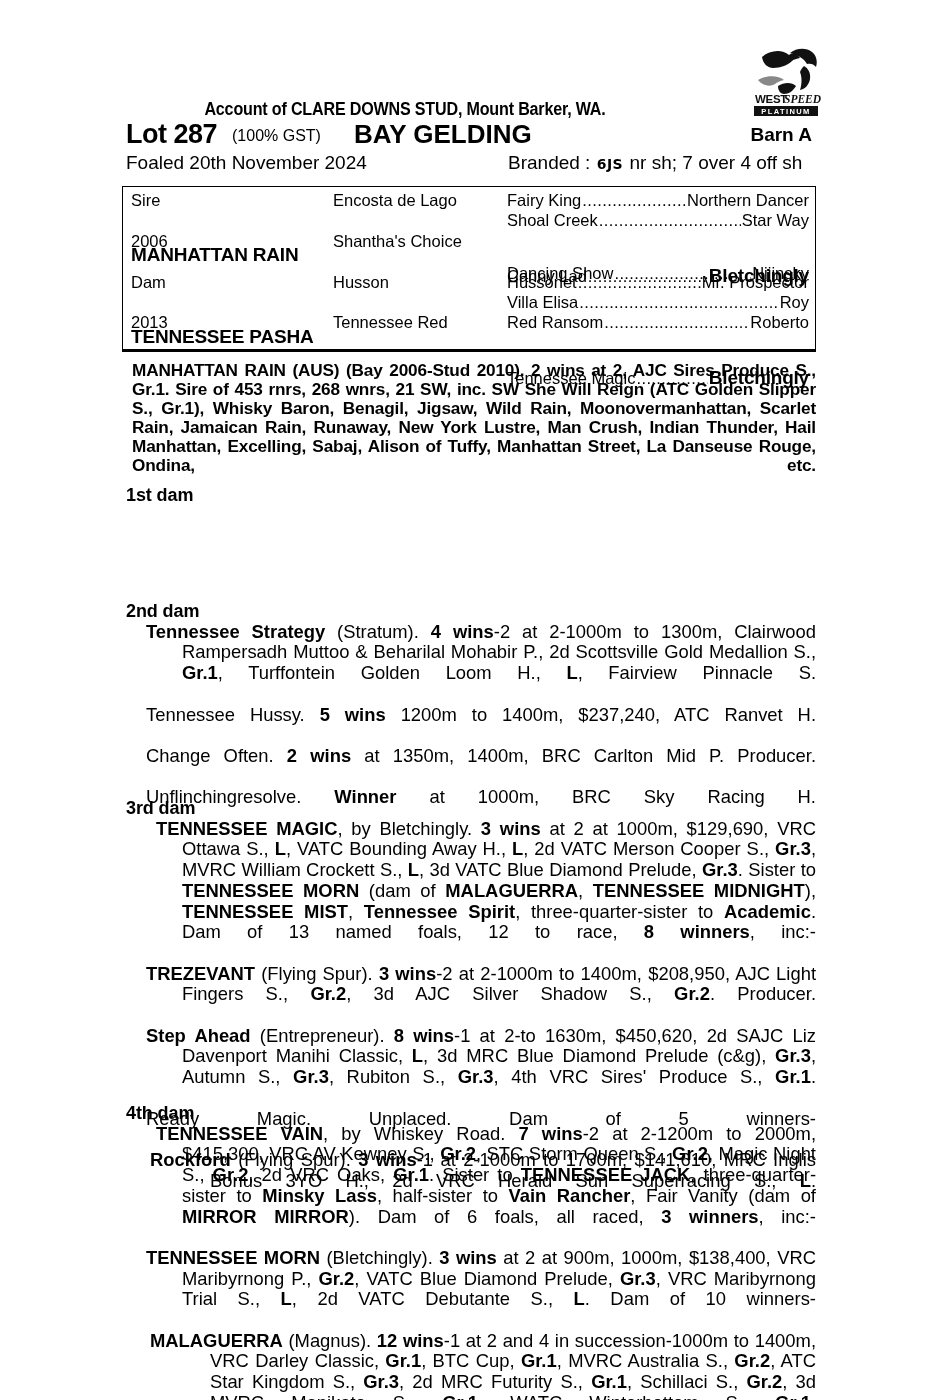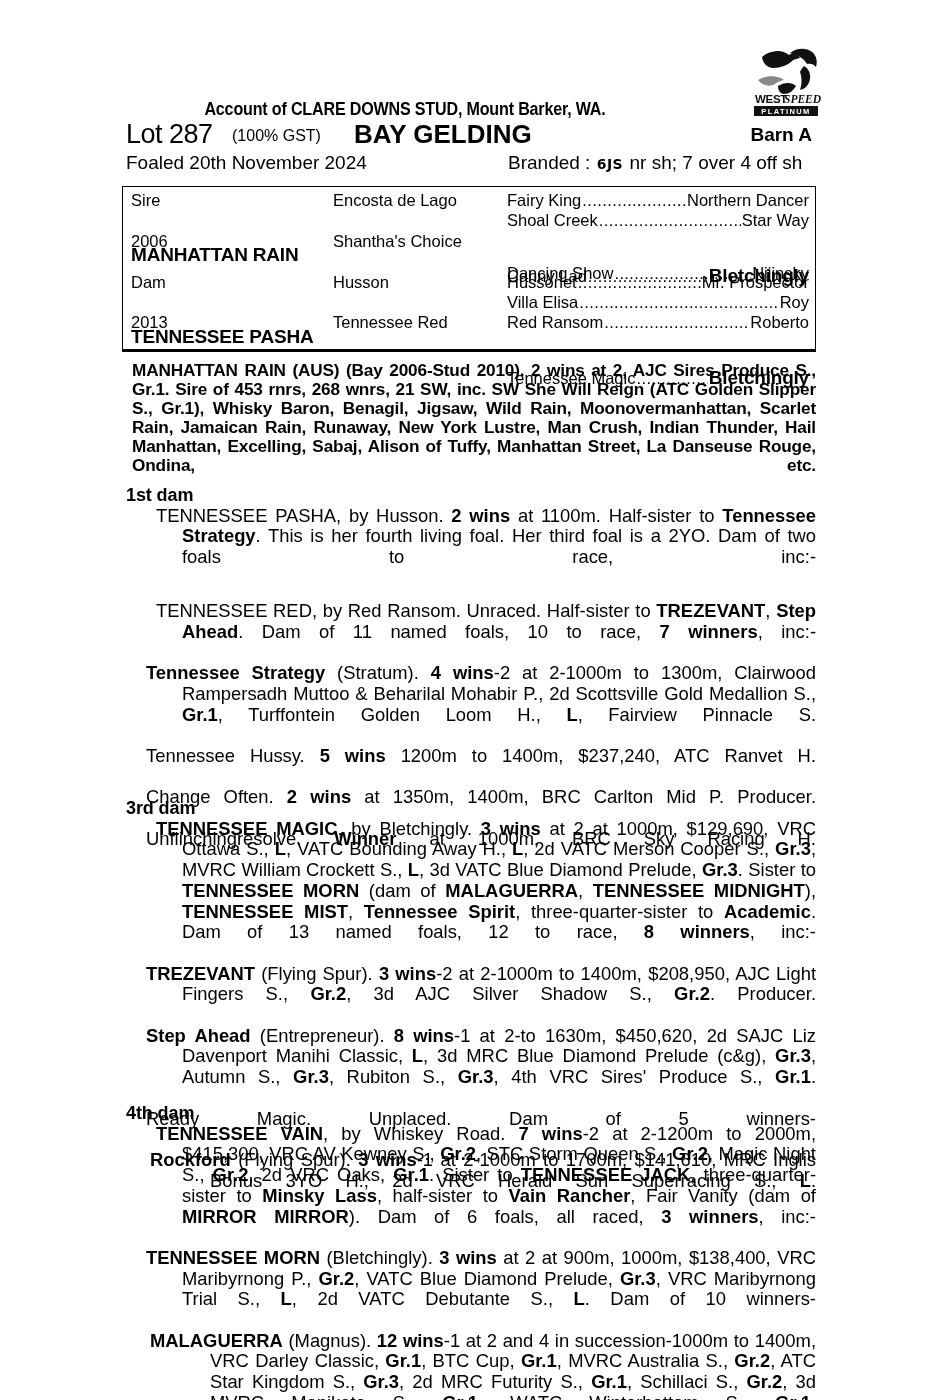--- a/index.html
+++ b/index.html
@@ -52,21 +52,21 @@
     left: 126px;
     top: 119px;
     width: 686px;
     height: 32px;
   }
   .lot-label {
     position: absolute;
     left: 0;
     top: 0;
     font-size: 27px;
-    font-weight: normal;
+    font-weight: bold;
     letter-spacing: -0.5px;
   }
   .lot-gst {
     position: absolute;
     left: 106px;
     top: 8px;
     font-size: 16px;
     font-weight: normal;
   }
   .sex-title {
@@ -306,24 +306,23 @@
           <span class="dots">................................................................................</span>
           <span class="val bld big-name">Bletchingly</span>
         </span>
       </div>
     </div>
 
   <div class="sire-summary">MANHATTAN RAIN (AUS) (Bay 2006-Stud 2010). 2 wins at 2, AJC Sires Produce S., Gr.1. Sire of 453 rnrs, 268 wnrs, 21 SW, inc. SW She Will Reign (ATC Golden Slipper S., Gr.1), Whisky Baron, Benagil, Jigsaw, Wild Rain, Moonovermanhattan, Scarlet Rain, Jamaican Rain, Runaway, New York Lustre, Man Crush, Indian Thunder, Hail Manhattan, Excelling, Sabaj, Alison of Tuffy, Manhattan Street, La Danseuse Rouge, Ondina, etc.</div>
 
   <div class="narrative" id="nar-1" style="top:485px;">
       <div class="dam-head">1st dam</div>
-      <div class="para hang2"><span>TENNESSEE PASHA, by Husson. </span><span class="bld">2 wins</span><span> at 1100m. Half-sister to </span><span class="bld">Tennessee Strategy</span><span>. This is her fourth living foal. Her third foal is a 2YO. Dam of two foals to race, inc:-</span></div>
     </div>
   <div class="narrative" id="nar-2" style="top:601px;">
-      <div class="para hang2"><span>TENNESSEE RED, by Red Ransom. Unraced. Half-sister to </span><span class="bld">TREZEVANT</span><span>, </span><span class="bld">Step Ahead</span><span>. Dam of 11 named foals, 10 to race, </span><span class="bld">7 winners</span><span>, inc:-</span></div>
+      <div class="dam-head">2nd dam</div>
       <div class="para hang3"><span class="bld">Tennessee Strategy</span><span> (Stratum). </span><span class="bld">4 wins</span><span>-2 at 2-1000m to 1300m, Clairwood Rampersadh Muttoo &amp; Beharilal Mohabir P., 2d Scottsville Gold Medallion S., </span><span class="bld">Gr.1</span><span>, Turffontein Golden Loom H., </span><span class="bld">L</span><span>, Fairview Pinnacle S.</span></div>
       <div class="para hang3"><span>Tennessee Hussy. </span><span class="bld">5 wins</span><span> 1200m to 1400m, $237,240, ATC Ranvet H.</span></div>
       <div class="para hang3"><span>Change Often. </span><span class="bld">2 wins</span><span> at 1350m, 1400m, BRC Carlton Mid P. Producer.</span></div>
       <div class="para hang3"><span>Unflinchingresolve. </span><span class="bld">Winner</span><span> at 1000m, BRC Sky Racing H.</span></div>
     </div>
   <div class="narrative" id="nar-3" style="top:798px;">
       <div class="dam-head">3rd dam</div>
       <div class="para hang2"><span class="bld">TENNESSEE MAGIC</span><span>, by Bletchingly. </span><span class="bld">3 wins</span><span> at 2 at 1000m, $129,690, VRC Ottawa S., </span><span class="bld">L</span><span>, VATC Bounding Away H., </span><span class="bld">L</span><span>, 2d VATC Merson Cooper S., </span><span class="bld">Gr.3</span><span>, MVRC William Crockett S., </span><span class="bld">L</span><span>, 3d VATC Blue Diamond Prelude, </span><span class="bld">Gr.3</span><span>. Sister to </span><span class="bld">TENNESSEE MORN</span><span> (dam of </span><span class="bld">MALAGUERRA</span><span>, </span><span class="bld">TENNESSEE MIDNIGHT</span><span>), </span><span class="bld">TENNESSEE MIST</span><span>, </span><span class="bld">Tennessee Spirit</span><span>, three-quarter-sister to </span><span class="bld">Academic</span><span>. Dam of 13 named foals, 12 to race, </span><span class="bld">8 winners</span><span>, inc:-</span></div>
       <div class="para hang3"><span class="bld">TREZEVANT</span><span> (Flying Spur). </span><span class="bld">3 wins</span><span>-2 at 2-1000m to 1400m, $208,950, AJC Light Fingers S., </span><span class="bld">Gr.2</span><span>, 3d AJC Silver Shadow S., </span><span class="bld">Gr.2</span><span>. Producer.</span></div>
       <div class="para hang3"><span class="bld">Step Ahead</span><span> (Entrepreneur). </span><span class="bld">8 wins</span><span>-1 at 2-to 1630m, $450,620, 2d SAJC Liz Davenport Manihi Classic, </span><span class="bld">L</span><span>, 3d MRC Blue Diamond Prelude (c&amp;g), </span><span class="bld">Gr.3</span><span>, Autumn S., </span><span class="bld">Gr.3</span><span>, Rubiton S., </span><span class="bld">Gr.3</span><span>, 4th VRC Sires' Produce S., </span><span class="bld">Gr.1</span><span>.</span></div>

